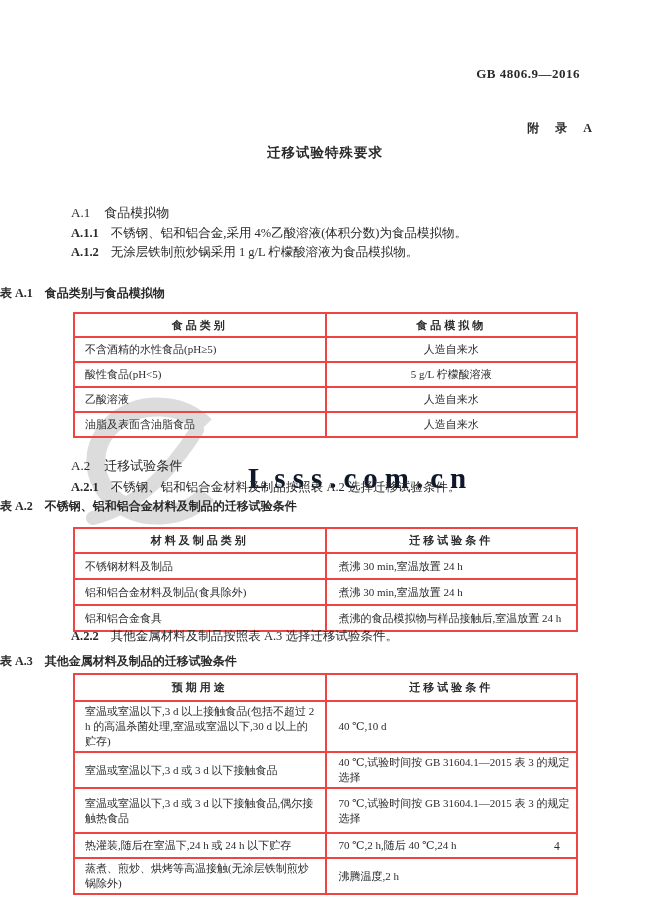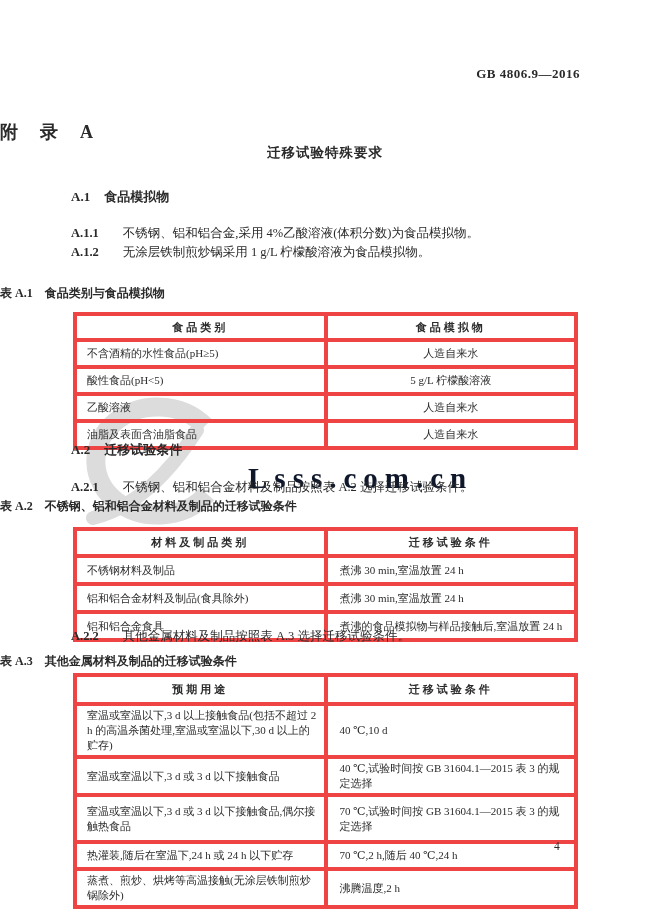--- a/index.html
+++ b/index.html
@@ -26,35 +26,35 @@
     font-size:29px;font-weight:bold;letter-spacing:7px;
     color:#0f172a;white-space:nowrap;line-height:1;
   }
   .wm-logo{left:55px;top:396px;width:180px;height:142px;}
   
   .z{position:absolute;z-index:2;}
   .doc-number{
     top:66px;right:70px;
     font-size:13px;font-weight:bold;letter-spacing:0.5px;
   }
-  .title-appendix{top:120px;left:0;width:594px;text-align:left;
-    font-size:18px;font-weight:bold;letter-spacing:2px;}
+  .title-appendix{top:120px;left:0;width:594px;text-align:right;
+    font-size:12px;font-weight:bold;letter-spacing:2px;}
   .title-sub{top:144px;left:0;width:650px;text-align:center;
     font-size:13.5px;font-weight:bold;letter-spacing:1px;}
-  .sec-heading{left:71px;font-size:13px;font-weight:bold;}
+  .sec-heading{left:71px;font-size:13px;font-weight:normal;margin-top:16px;}
   .sec-heading .sec-label{margin-right:14px;}
   .para{left:71px;width:510px;font-size:12.5px;line-height:19px;}
-  .para .plabel{font-weight:bold;margin-right:24px;}
+  .para .plabel{font-weight:bold;margin-right:12px;}
   .tbl-caption{left:0;width:650px;
     font-size:12px;font-weight:bold;}
   .tbl-caption .cap-label{margin-right:12px;}
   .tbl-wrap{left:73px;width:505px;}
   table{width:100%;border-collapse:collapse;table-layout:fixed;}
   .tbl-wrap table{border:2px solid #4a4a4a;}
-  th,td{border:4px solid #ef4444;font-size:11px;color:#2b2b2b;
+  th,td{border:2px solid #ef4444;font-size:11px;color:#2b2b2b;
     vertical-align:middle;overflow:hidden;}
   th{font-weight:bold;text-align:center;letter-spacing:3px;height:20px;}
   td{height:19px;}
   td.c1{text-align:left;padding:2px 6px 2px 10px;line-height:15px;}
   td.center{text-align:center;padding:2px 4px;}
   td.c2l{text-align:left;padding:2px 6px 2px 12px;line-height:15px;}
   #table-a2 th{height:21px;}
   #table-a2 td{height:20px;}
   #table-a3 th{height:23px;}
   #table-a3 td.h1{height:19px;}

